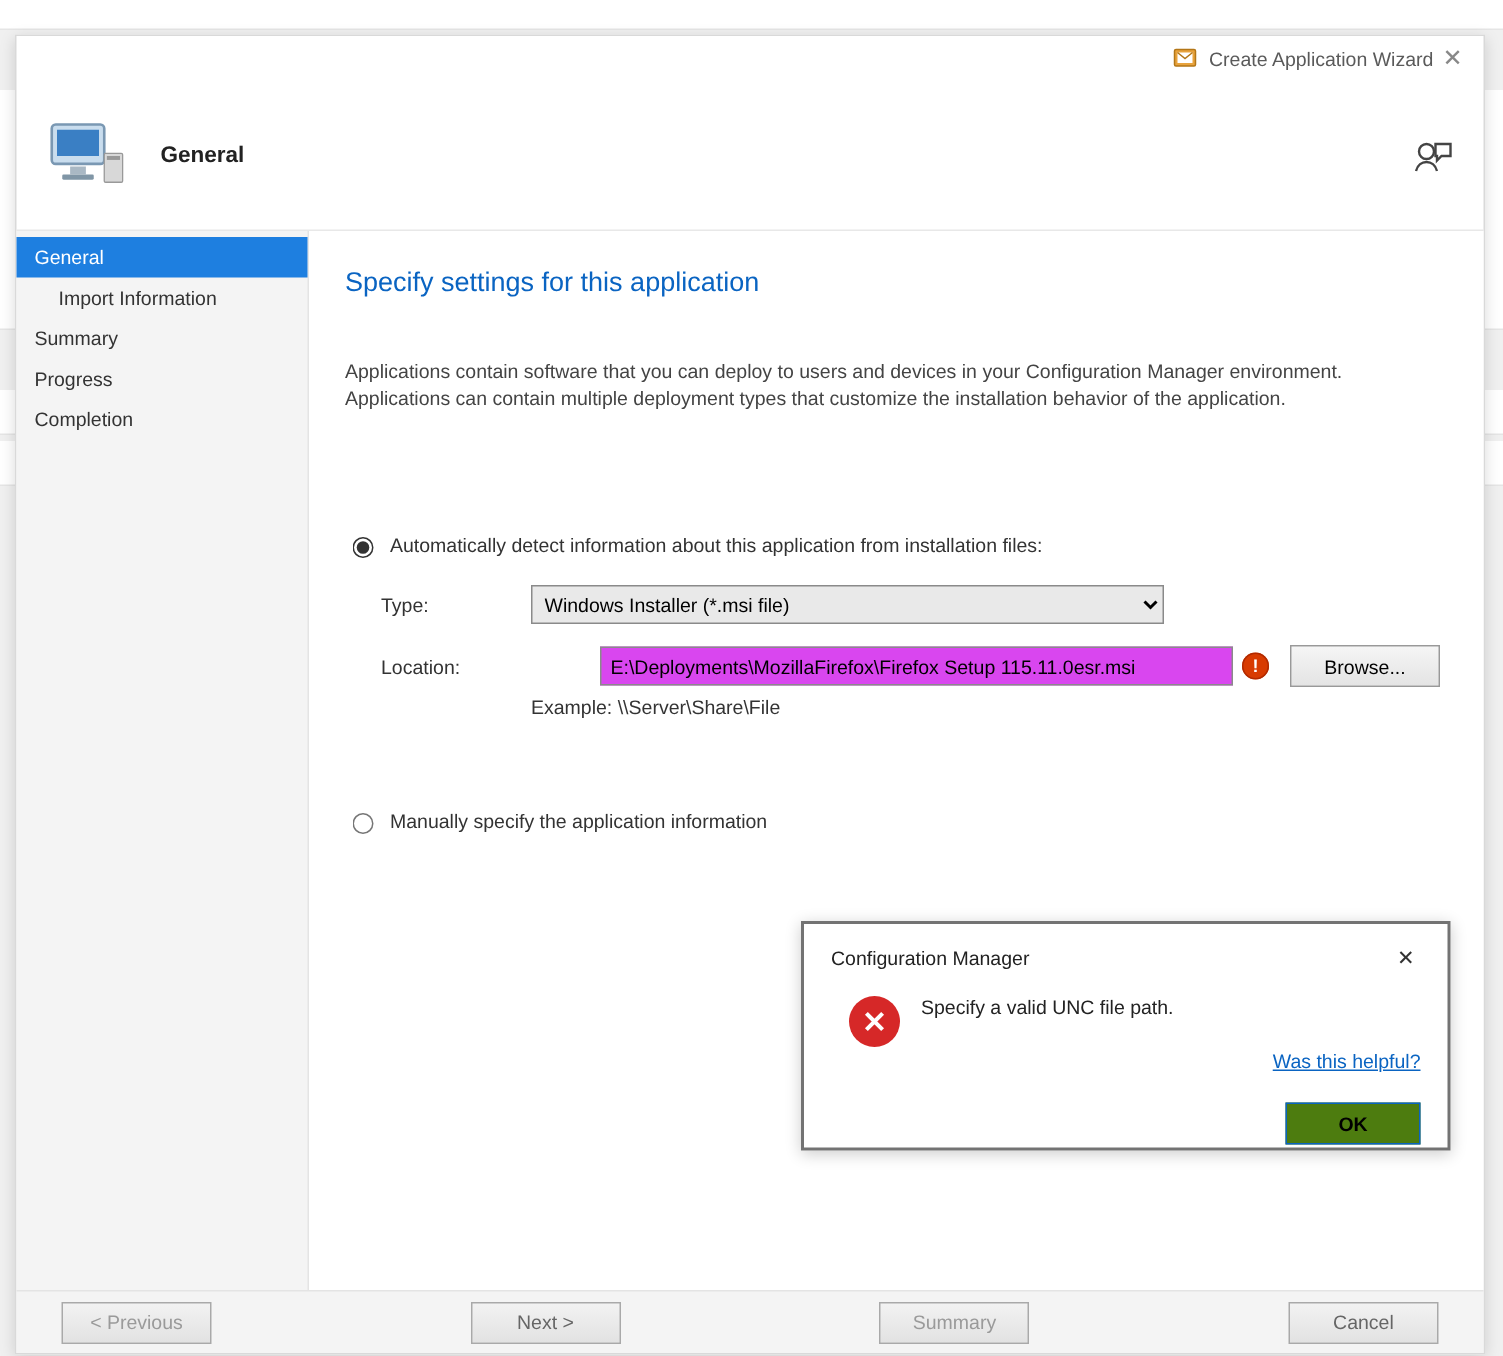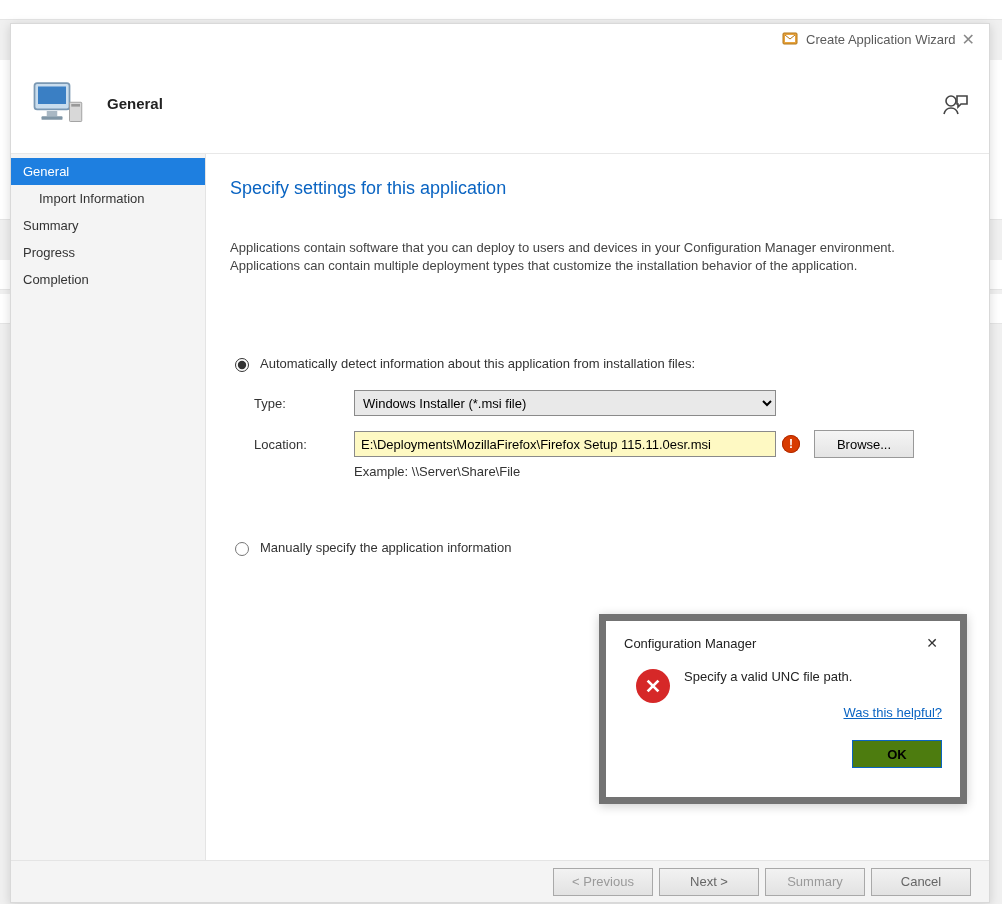--- a/index.html
+++ b/index.html
@@ -118,23 +118,24 @@
   select.type-select {
     width: 422px; height: 26px;
     border:1px solid #8a8a8a;
     background:#e9e9e9;
     font-family:inherit; font-size:13px;
     padding: 2px 4px;
   }
   input.text-input {
     width: 422px; height:26px;
     border:1px solid #8a8a8a;
-    background:#fef9c3;
+    background:#d946ef;
     font-family:inherit; font-size:13px;
     padding: 2px 6px;
+    margin-left: 46px;
   }
   .error-badge {
     width:18px; height:18px;
     border-radius:50%;
     background:#d83b01;
     color:#fff;
     display:flex; align-items:center; justify-content:center;
     font-size:12px; font-weight:bold;
     margin-left:6px;
     box-shadow: 0 0 0 1px #b02a00 inset;
@@ -148,25 +149,25 @@
     cursor:pointer;
   }
   .example-text {
     font-size:13px; color:#333; margin-left:100px; margin-top:-8px; margin-bottom:56px;
   }
   .manual-radio-row { margin-top: 60px; }
 
   .dialog {
     position:absolute;
     right: 22px; top: 460px;
-    width: 368px;
+    width: 433px;
     background:#fff;
-    border:7px solid #737373;
+    border:2px solid #737373;
     box-shadow: 0 2px 10px rgba(0,0,0,0.2);
-    padding: 14px 18px 29px 18px;
+    padding: 14px 18px 2px 18px;
   }
   .dialog-titlebar { display:flex; justify-content:space-between; align-items:center; font-size:13px; color:#222; margin-bottom:18px; }
   .dialog-close { font-size:14px; cursor:pointer; color:#333; padding:0 4px; }
   .dialog-body { display:flex; align-items:flex-start; gap:14px; padding-left:12px; }
   .error-icon {
     width:34px; height:34px; border-radius:50%; background:#d11; display:flex; align-items:center; justify-content:center; flex-shrink:0;
     background:#d62828;
   }
   .error-icon svg { width:18px; height:18px; stroke:#fff; stroke-width:3; }
   .dialog-text { font-size:13px; color:#222; }
@@ -178,23 +179,23 @@
     width:90px; height:28px;
     border:1px solid #0a64c2;
     background:#4d7c0f;
     font-family:inherit; font-size:13px; cursor:pointer;font-weight:bold;
   }
 
   .wizard-footer {
     height: 42px;
     background:#f4f4f4;
     border-top:1px solid #e4e4e4;
-    display:flex; justify-content:flex-end; align-items:center;
+    display:flex; justify-content:space-between; align-items:center;
     gap: 6px;
-    padding: 0 18px;
+    padding: 0 30px;
   }
   .wiz-btn {
     width:100px; height:28px;
     border:1px solid #a9a9a9;
     background:linear-gradient(#f2f2f2,#e2e2e2);
     font-family:inherit; font-size:13px;
     color:#666;
     cursor:pointer;
   }
   .wiz-btn.disabled { color:#9a9a9a; }

